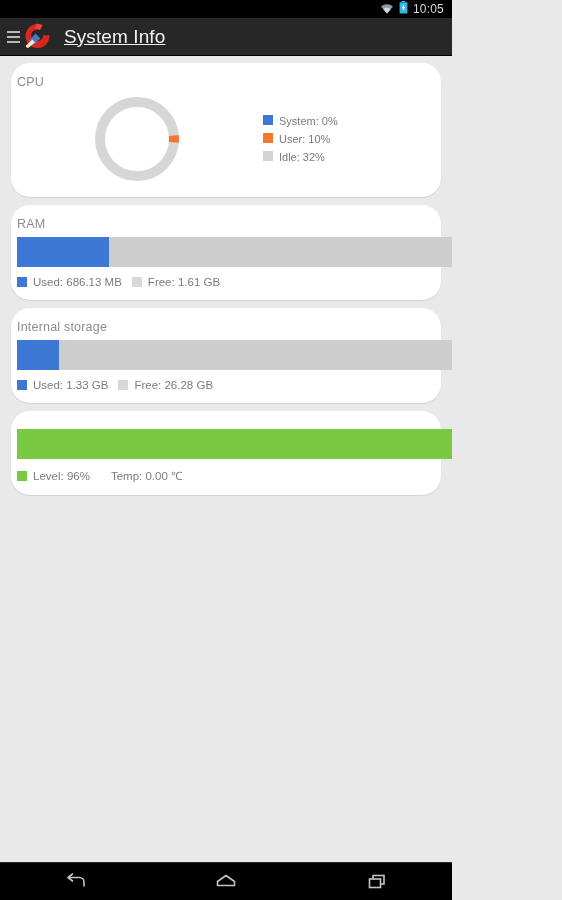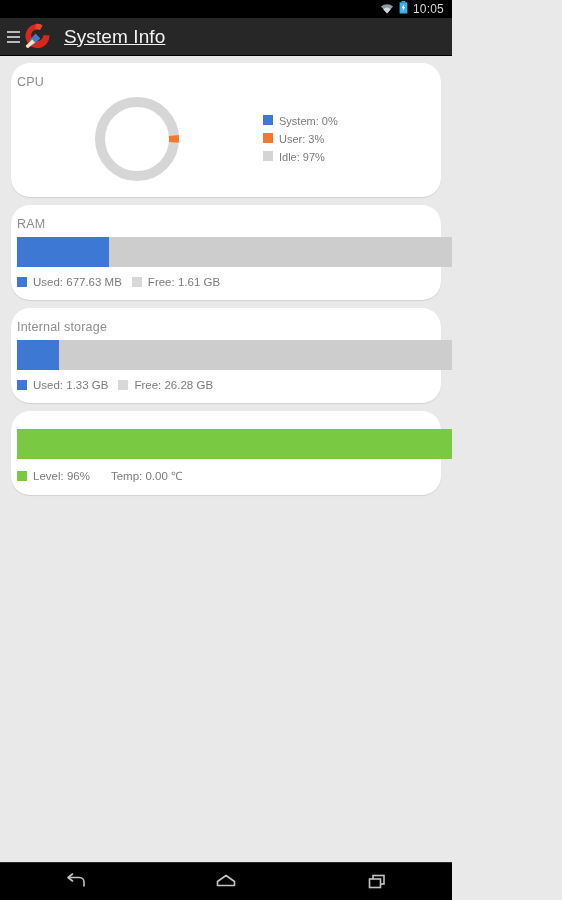--- a/index.html
+++ b/index.html
@@ -244,39 +244,39 @@
             <circle cx="43" cy="43" r="37" fill="none" stroke="#f1792f" stroke-width="10" stroke-dasharray="6.98 225.6" stroke-dashoffset="-54.5" transform="rotate(-90 43 43)"></circle>
           </svg>
         </div>
         <div class="legend">
           <div class="legend-row">
             <span class="swatch" style="background:#3d79d4"></span>
             <span>System: 0%</span>
           </div>
           <div class="legend-row">
             <span class="swatch" style="background:#f1792f"></span>
-            <span>User: 3%</span>
+            <span>User: 10%</span>
           </div>
           <div class="legend-row">
             <span class="swatch" style="background:#d4d4d4"></span>
-            <span>Idle: 97%</span>
+            <span>Idle: 32%</span>
           </div>
         </div>
       </div>
     </div>
 
     <div class="card">
       <div class="card-title">RAM</div>
       <div class="bar-track">
         <div class="bar-fill" style="background:#3d79d4; width:18.1%"></div>
       </div>
       <div class="bar-legend">
         <div class="legend-item">
           <span class="swatch" style="background:#3d79d4"></span>
-          <span>Used: 677.63 MB</span>
+          <span>Used: 686.13 MB</span>
         </div>
         <div class="legend-item">
           <span class="swatch" style="background:#d8d8d8"></span>
           <span>Free: 1.61 GB</span>
         </div>
       </div>
     </div>
 
     <div class="card">
       <div class="card-title">Internal storage</div>

